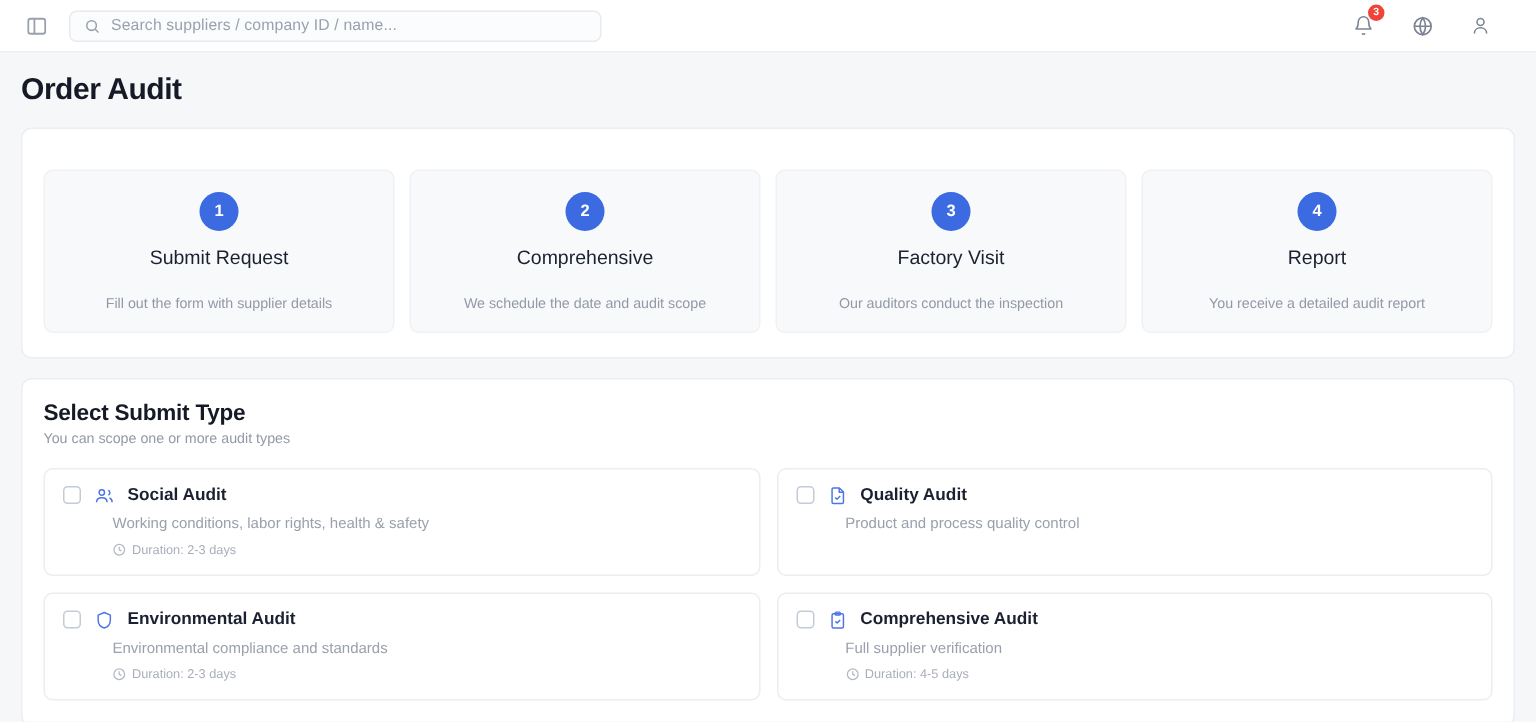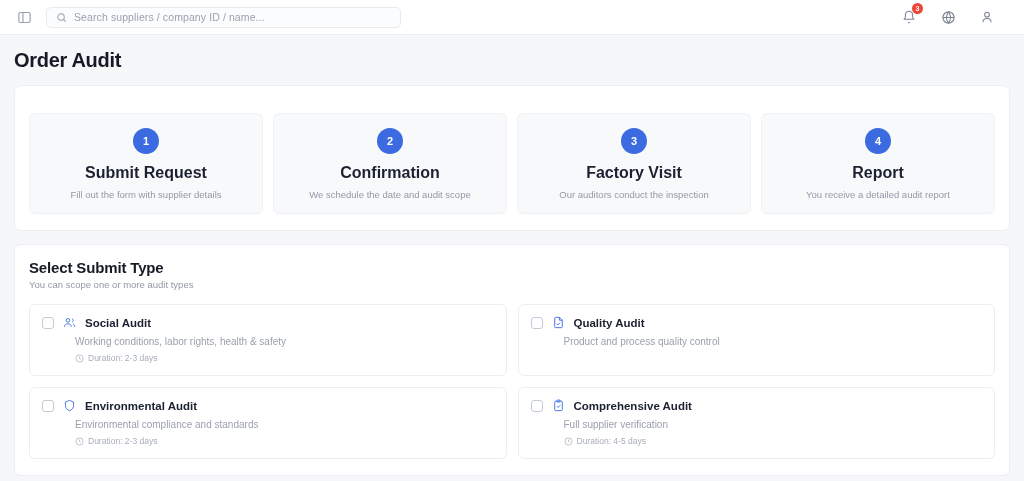--- a/index.html
+++ b/index.html
@@ -95,40 +95,40 @@
     text-align: center;
   }
   .step-num {
     width: 26px; height: 26px; border-radius: 999px;
     background: #3b6ae1; color: #fff;
     font-size: 11px; font-weight: bold;
     display: flex; align-items: center; justify-content: center;
     margin: 0 auto 10px auto;
   }
   .step-title {
-    font-size: 16px; font-weight: bold;
-    color: #1b2130; margin-bottom: 7px;
+    font-size: 13px; font-weight: normal;
+    color: #1b2130; margin-bottom: 18px;
   }
   .step-desc { font-size: 9.5px; color: #9299a6; }
 
   
   .sec-title { font-size: 15px; font-weight: bold; color: #151a26; letter-spacing: -.15px; }
   .sec-sub { font-size: 9.5px; color: #9299a6; margin-top: 3px; }
 
   .types {
     display: grid; grid-template-columns: 1fr 1fr;
     gap: 11px; margin-top: 14px;
   }
   .type-card {
     border: 1px solid #ebedf0;
     border-radius: 6px;
     padding: 11px 12px 12px 12px;
     background: #fff; cursor: pointer;
   }
-  .type-head { display: flex; align-items: center; gap: 9px; }
+  .type-head { display: flex; gap: 9px; }
   .cbox {
     width: 12px; height: 12px; flex: none;
     border: 1.4px solid #c3cbd8;
     border-radius: 3px; background: #fff;
   }
   .type-icon { color: #4b74e6; display: flex; flex: none; }
   .type-name { font-size: 11.5px; font-weight: bold; color: #1b2130; }
   .type-desc {
     font-size: 10px; color: #9aa0ac;
     margin: 7px 0 0 33px;
@@ -194,21 +194,21 @@
   <div class="panel-inner">
 
     <div class="steps">
       <div class="step">
         <div class="step-num">1</div>
         <div class="step-title">Submit Request</div>
         <div class="step-desc">Fill out the form with supplier details</div>
       </div>
       <div class="step">
         <div class="step-num">2</div>
-        <div class="step-title">Confirmation</div>
+        <div class="step-title">Comprehensive</div>
         <div class="step-desc">We schedule the date and audit scope</div>
       </div>
       <div class="step">
         <div class="step-num">3</div>
         <div class="step-title">Factory Visit</div>
         <div class="step-desc">Our auditors conduct the inspection</div>
       </div>
       <div class="step">
         <div class="step-num">4</div>
         <div class="step-title">Report</div>

